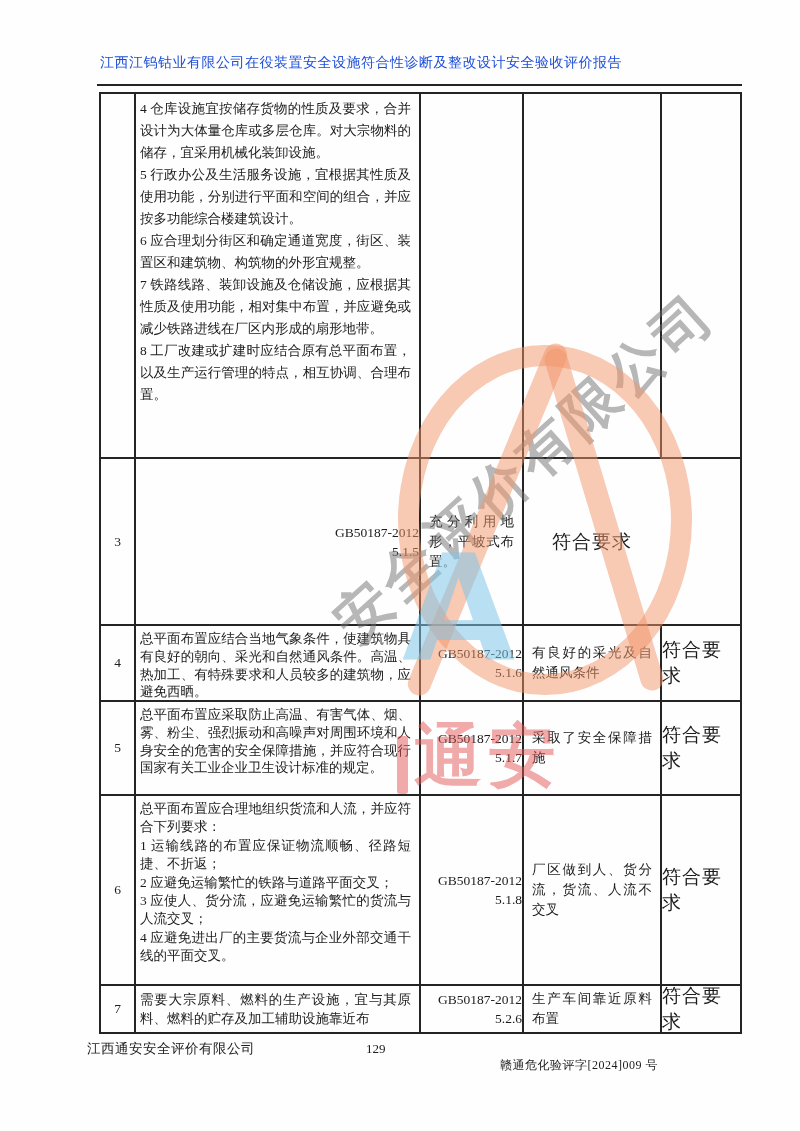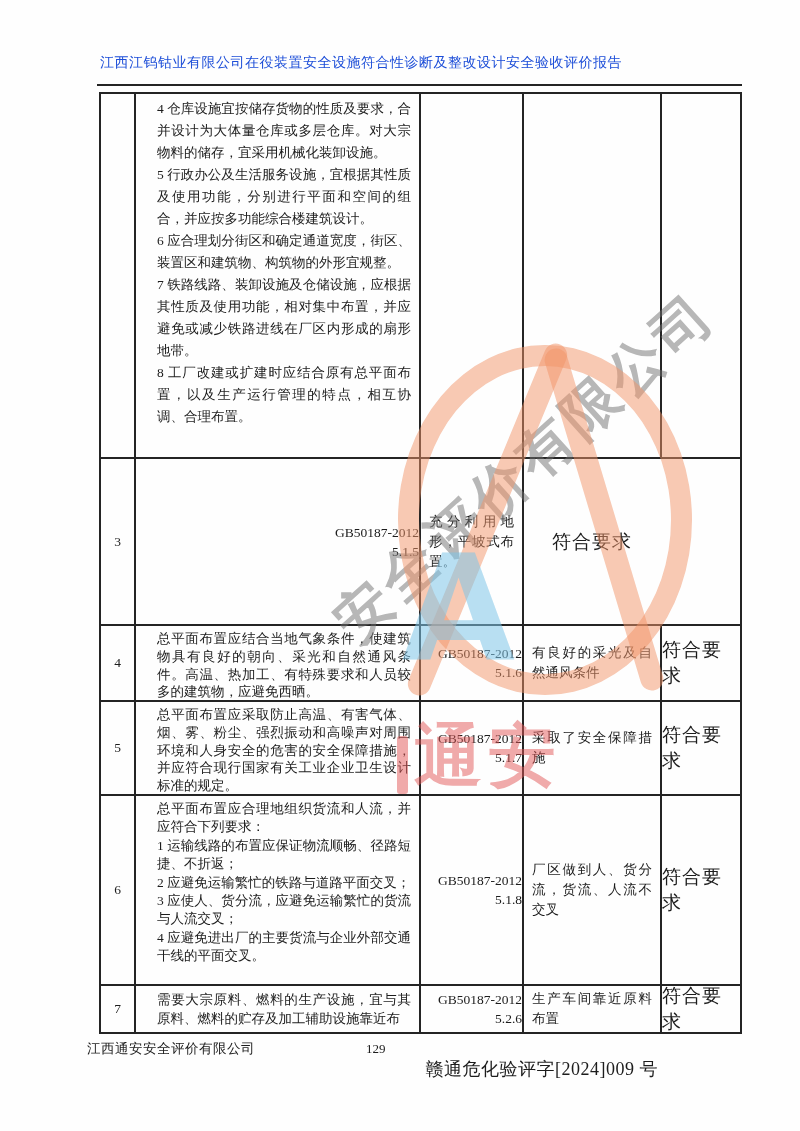--- a/index.html
+++ b/index.html
@@ -12,31 +12,31 @@
   
   .hdr-title{position:absolute;left:100px;top:54px;width:640px;font-size:14px;letter-spacing:.5px;color:#1d4ed8;}
   .hdr-rule{position:absolute;left:97px;top:84px;width:645px;height:2px;background:#242424;}
   
   .rev-table{position:absolute;left:99px;top:92px;width:643px;border:2px solid #242424;background:transparent;}
   .t-row{display:grid;grid-template-columns:33px 285px 103px 138px 80px;height:var(--h);}
   .t-row + .t-row{border-top:2px solid #242424;}
   .cell{overflow:hidden;}
   .cell + .cell{border-left:2px solid #242424;}
   .c-no{display:flex;align-items:center;justify-content:center;font-size:13.5px;}
-  .c-content{padding:4px 8px 0 21px;text-align:justify;}
+  .c-content{padding:4px 8px 0 4px;text-align:justify;}
   .c-content p{margin:0;font-size:13.5px;line-height:var(--clh,19px);}
   .c-std{display:flex;flex-direction:column;align-items:flex-end;justify-content:center;
          font-size:13.5px;line-height:19px;text-align:center;}
   .c-finding{display:flex;flex-direction:column;justify-content:center;padding:2px 8px;
              font-size:13.5px;line-height:20px;text-align:justify;}
   .c-conclusion{display:flex;align-items:center;justify-content:center;font-size:19px;letter-spacing:1px;}
   
   .ftr-company{position:absolute;left:87px;top:1040px;font-size:13.5px;letter-spacing:.5px;}
   .ftr-page{position:absolute;left:366px;top:1041px;font-size:13px;}
-  .ftr-docno{position:absolute;right:142px;top:1057px;font-size:18px;letter-spacing:.5px;margin-left:11px;}
+  .ftr-docno{position:absolute;right:142px;top:1057px;font-size:12px;letter-spacing:.5px;margin-left:11px;}
   
   .wm{position:absolute;inset:0;pointer-events:none;z-index:6;}
   .wm-gray{
     position:absolute;left:525px;top:468px;transform:translate(-50%,-50%) rotate(-42deg);
     font-family:"DejaVu Sans","Liberation Sans",sans-serif;font-weight:bold;
     font-size:56px;letter-spacing:5px;white-space:nowrap;color:rgba(112,112,112,0.50);
   }
   .wm-ring{
     position:absolute;left:398px;top:345px;width:294px;height:350px;border-radius:50%;
     border:21px solid rgba(242,148,104,0.50);

